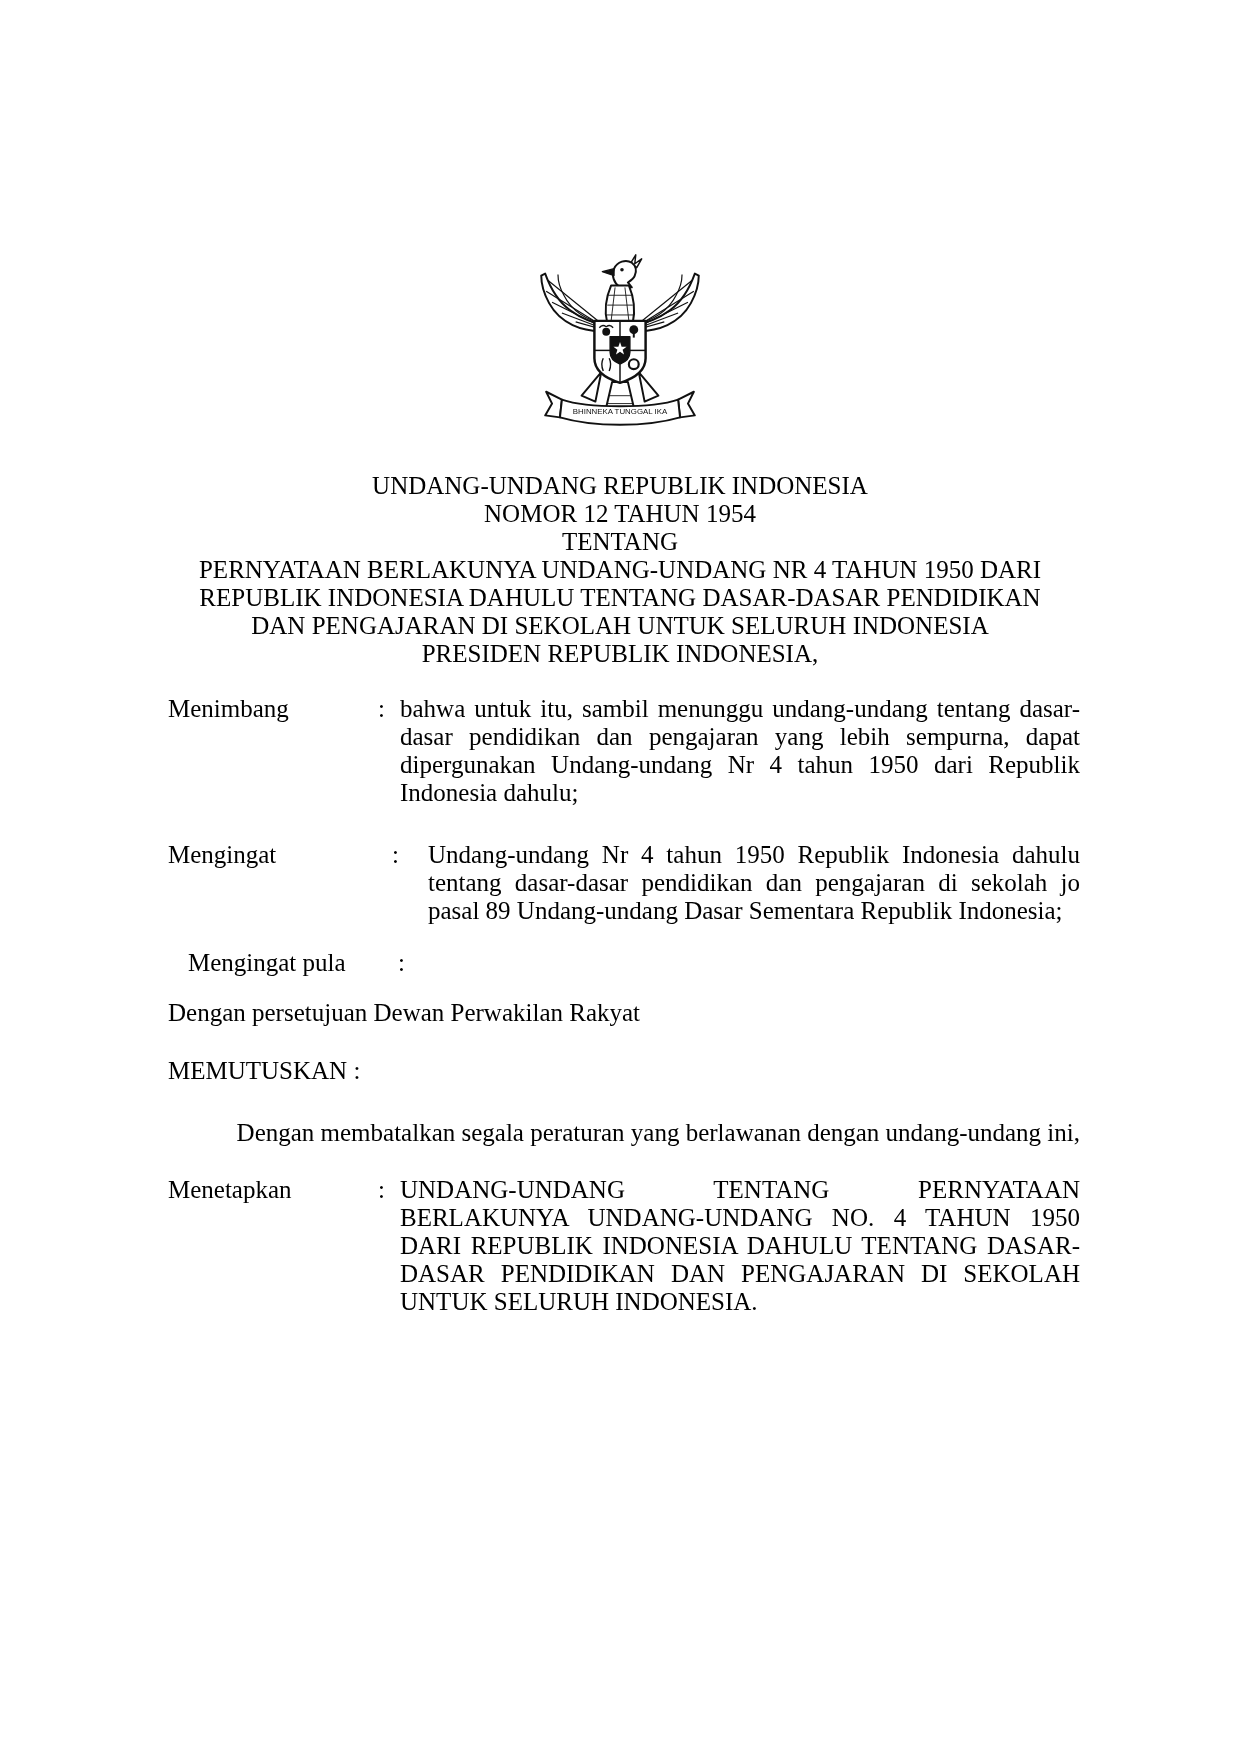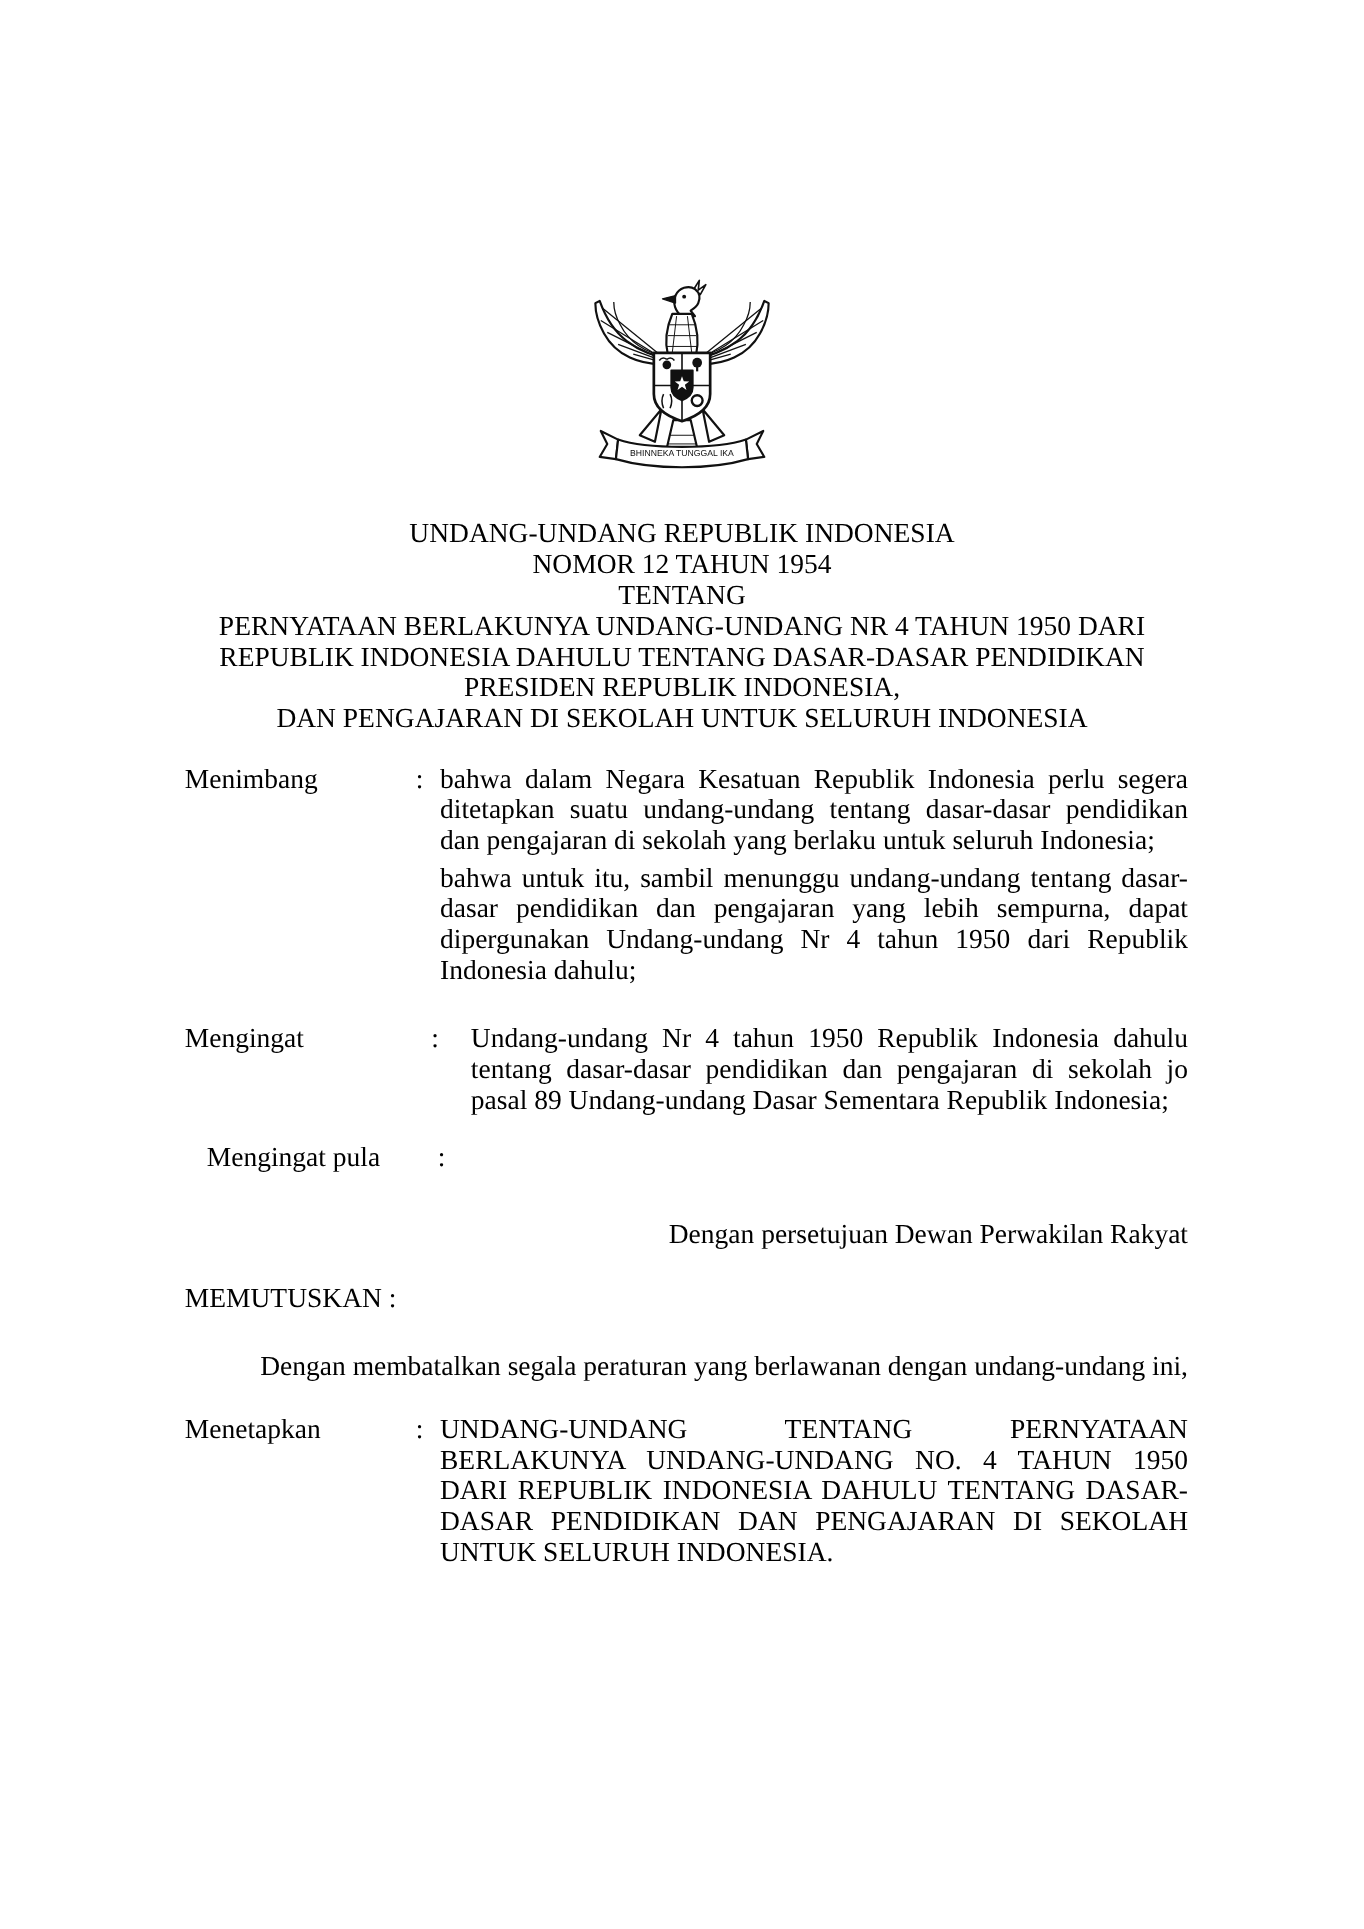--- a/index.html
+++ b/index.html
@@ -37,21 +37,21 @@
   .clause-label { text-align: left; }
   .clause-colon { text-align: left; }
   .clause-body p {
     margin: 0;
     text-align: justify;
   }
   .clause-body p + p { margin-top: 6px; }
   .clause-menimbang      { margin-top: 27px; }
   .clause-mengingat      { margin-top: 34px; gap: 14px; }
   .clause-mengingat-pula { margin-top: 24px; margin-left: 20px; }
-  .agreement-line  { margin-top: 42px; text-align: right; }
+  .agreement-line  { margin-top: 22px; text-align: left; }
   .decision-heading{ margin-top: 30px; text-align: left; }
   .revocation-line { margin-top: 34px; text-align: right; }
   .clause-menetapkan { margin-top: 29px; }
   .emblem svg text {
     font-family: "Liberation Sans", "DejaVu Sans", sans-serif;
   }
 </style>
 </head>
 <body>
 
@@ -128,31 +128,30 @@
       </g>
     </svg>
   </div>
 
   <div class="title-block">
     <div class="title-line">UNDANG-UNDANG REPUBLIK INDONESIA</div>
     <div class="title-line">NOMOR 12 TAHUN 1954</div>
     <div class="title-line">TENTANG</div>
     <div class="title-line">PERNYATAAN BERLAKUNYA UNDANG-UNDANG NR 4 TAHUN 1950 DARI</div>
     <div class="title-line">REPUBLIK INDONESIA DAHULU TENTANG DASAR-DASAR PENDIDIKAN</div>
+    <div class="title-line">DAN PENGAJARAN DI SEKOLAH UNTUK SELURUH INDONESIA</div>
     <div class="title-line">PRESIDEN REPUBLIK INDONESIA,</div>
-    <div class="title-line">DAN PENGAJARAN DI SEKOLAH UNTUK SELURUH INDONESIA</div>
   </div>
 
   <div class="content">
 
     <div class="clause clause-menimbang">
       <div class="clause-label">Menimbang</div>
       <div class="clause-colon">:</div>
       <div class="clause-body">
-        <p>bahwa dalam Negara Kesatuan Republik Indonesia perlu segera ditetapkan suatu undang-undang tentang dasar-dasar pendidikan dan pengajaran di sekolah yang berlaku untuk seluruh Indonesia;</p>
         <p>bahwa untuk itu, sambil menunggu undang-undang tentang dasar-dasar pendidikan dan pengajaran yang lebih sempurna, dapat dipergunakan Undang-undang Nr 4 tahun 1950 dari Republik Indonesia dahulu;</p>
       </div>
     </div>
 
     <div class="clause clause-mengingat">
       <div class="clause-label">Mengingat</div>
       <div class="clause-colon">:</div>
       <div class="clause-body">
         <p>Undang-undang Nr 4 tahun 1950 Republik Indonesia dahulu tentang dasar-dasar pendidikan dan pengajaran di sekolah jo pasal 89 Undang-undang Dasar Sementara Republik Indonesia;</p>
       </div>

